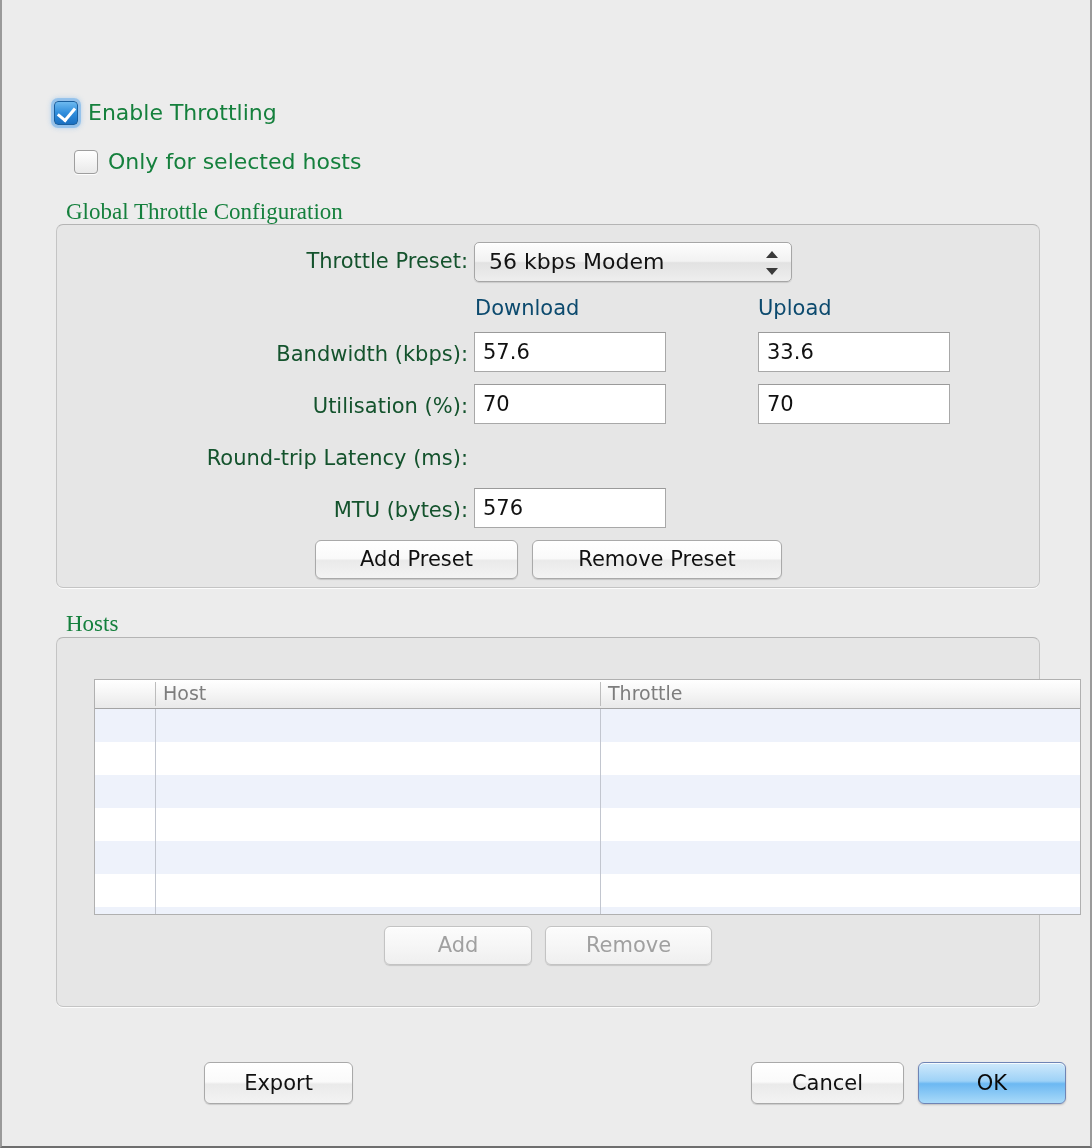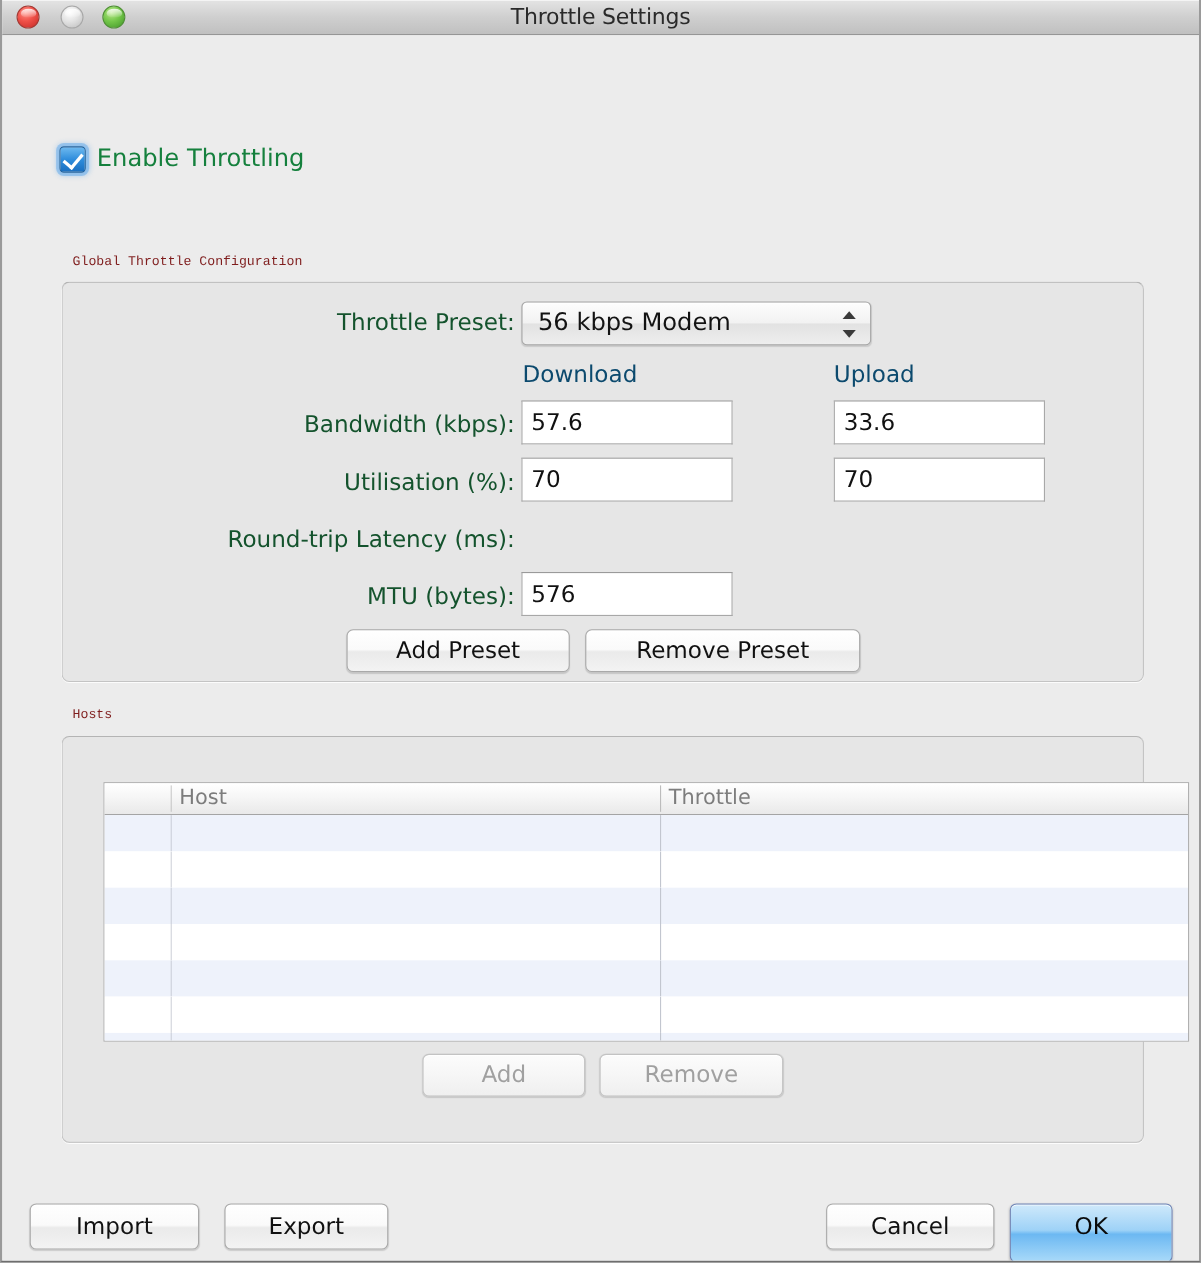--- a/index.html
+++ b/index.html
@@ -111,23 +111,23 @@
     font-size: 22px;
     color: #15803d;
     margin-left: 10px;
     font-family: "DejaVu Sans", sans-serif;
     white-space: nowrap;
   }
 
   
   .group-label {
     position: absolute;
-    font-size: 12px;
-    color: #7f1d1d;
-    font-family: Liberation Mono, monospace;
+    font-size: 23px;
+    color: #15803d;
+    font-family: Liberation Serif, serif;
   }
   .groupbox {
     position: absolute;
     background: #e6e6e6;
     border: 1px solid #c4c4c4;
     border-top-color: #b4b4b4;
     border-radius: 7px;
     box-shadow: 0 1px 0 rgba(255,255,255,0.85);
     box-sizing: border-box;
   }
@@ -291,42 +291,34 @@
   }
   .col-gutter { width: 60px; flex: none; }
   .col-host   { width: 445px; flex: none; }
   .col-thr    { flex: 1 1 auto; }
 </style>
 </head>
 <body>
 
 <div id="window">
 
-  <div id="titlebar">
-    <div class="traffic" id="tl-close">
-        <span class="gloss"></span>
-      </div>
-    <div class="traffic" id="tl-min">
-        <span class="gloss"></span>
-      </div>
-    <div class="traffic" id="tl-zoom">
-        <span class="gloss"></span>
-      </div>
-    <div class="title">Throttle Settings</div>
-  </div>
 
   <div id="content">
 
     <div class="cb-row" style="left:52px; top:100px;">
       <span class="cbox on">
           <span class="tick"></span>
         </span>
       <span class="cb-label">Enable Throttling</span>
     </div>
 
+    <div class="cb-row" style="left:72px; top:149px;">
+      <span class="cbox off"></span>
+      <span class="cb-label">Only for selected hosts</span>
+    </div>
 
     <div class="group-label" style="left:64px; top:199px;">Global Throttle Configuration</div>
     <div class="groupbox" style="left:54px; top:224px; width:984px; height:364px;"></div>
 
     <div class="form-label" style="left:180px; top:249px; width:286px;">Throttle Preset:</div>
     <div class="combo" style="left:472px; top:242px; width:318px; height:40px;">
       <span class="val">56 kbps Modem</span>
       <span class="steppers">
         <span class="up"></span>
         <span class="dn"></span>
@@ -396,19 +388,18 @@
           <div class="tcell col-gutter"></div>
           <div class="tcell col-host sep"></div>
           <div class="tcell col-thr sep"></div>
         </div>
       </div>
     </div>
 
     <div class="btn disabled" style="left:382px; top:926px; width:148px; height:39px; line-height:37px;">Add</div>
     <div class="btn disabled" style="left:543px; top:926px; width:167px; height:39px; line-height:37px;">Remove</div>
 
-    <div class="btn" style="left:25px; top:1062px; width:154px; height:42px; line-height:40px;">Import</div>
     <div class="btn" style="left:202px; top:1062px; width:149px; height:42px; line-height:40px;">Export</div>
     <div class="btn" style="left:749px; top:1062px; width:153px; height:42px; line-height:40px;">Cancel</div>
-    <div class="btn default" style="left:916px; top:1062px; width:148px; height:54px; line-height:40px;">OK</div>
+    <div class="btn default" style="left:916px; top:1062px; width:148px; height:42px; line-height:40px;">OK</div>
 
   </div>
 </div>
 
 </body></html>

